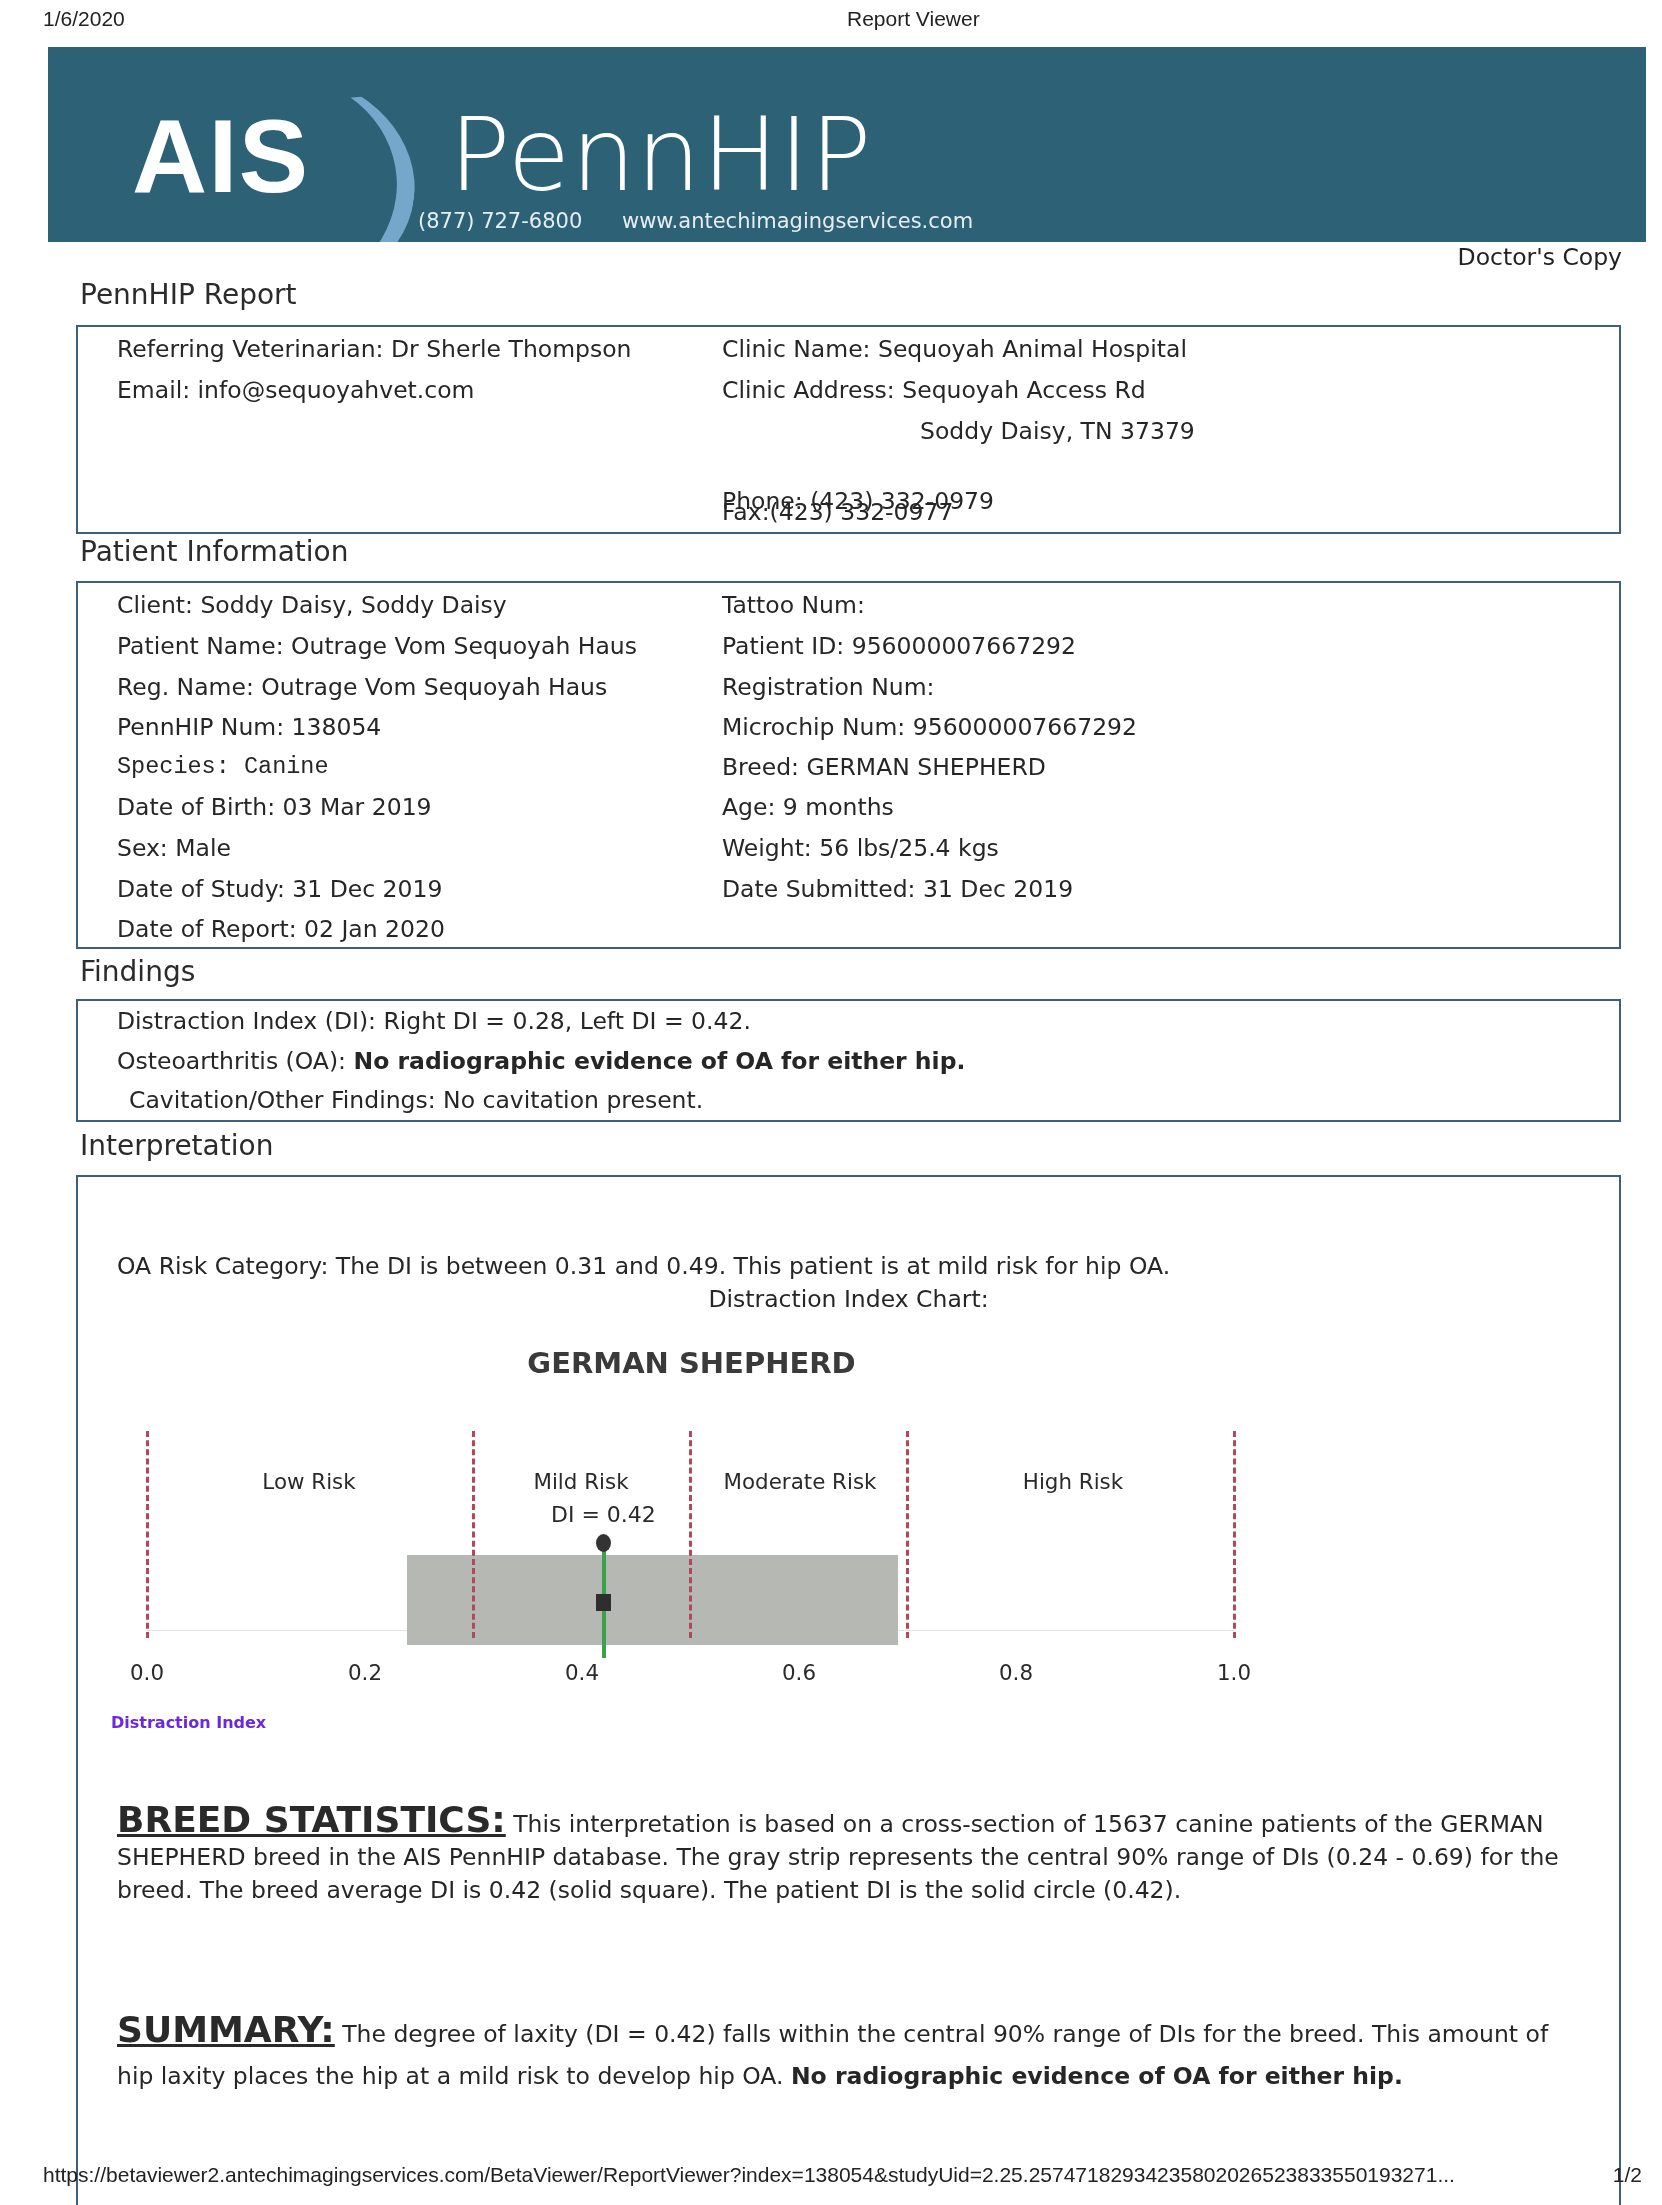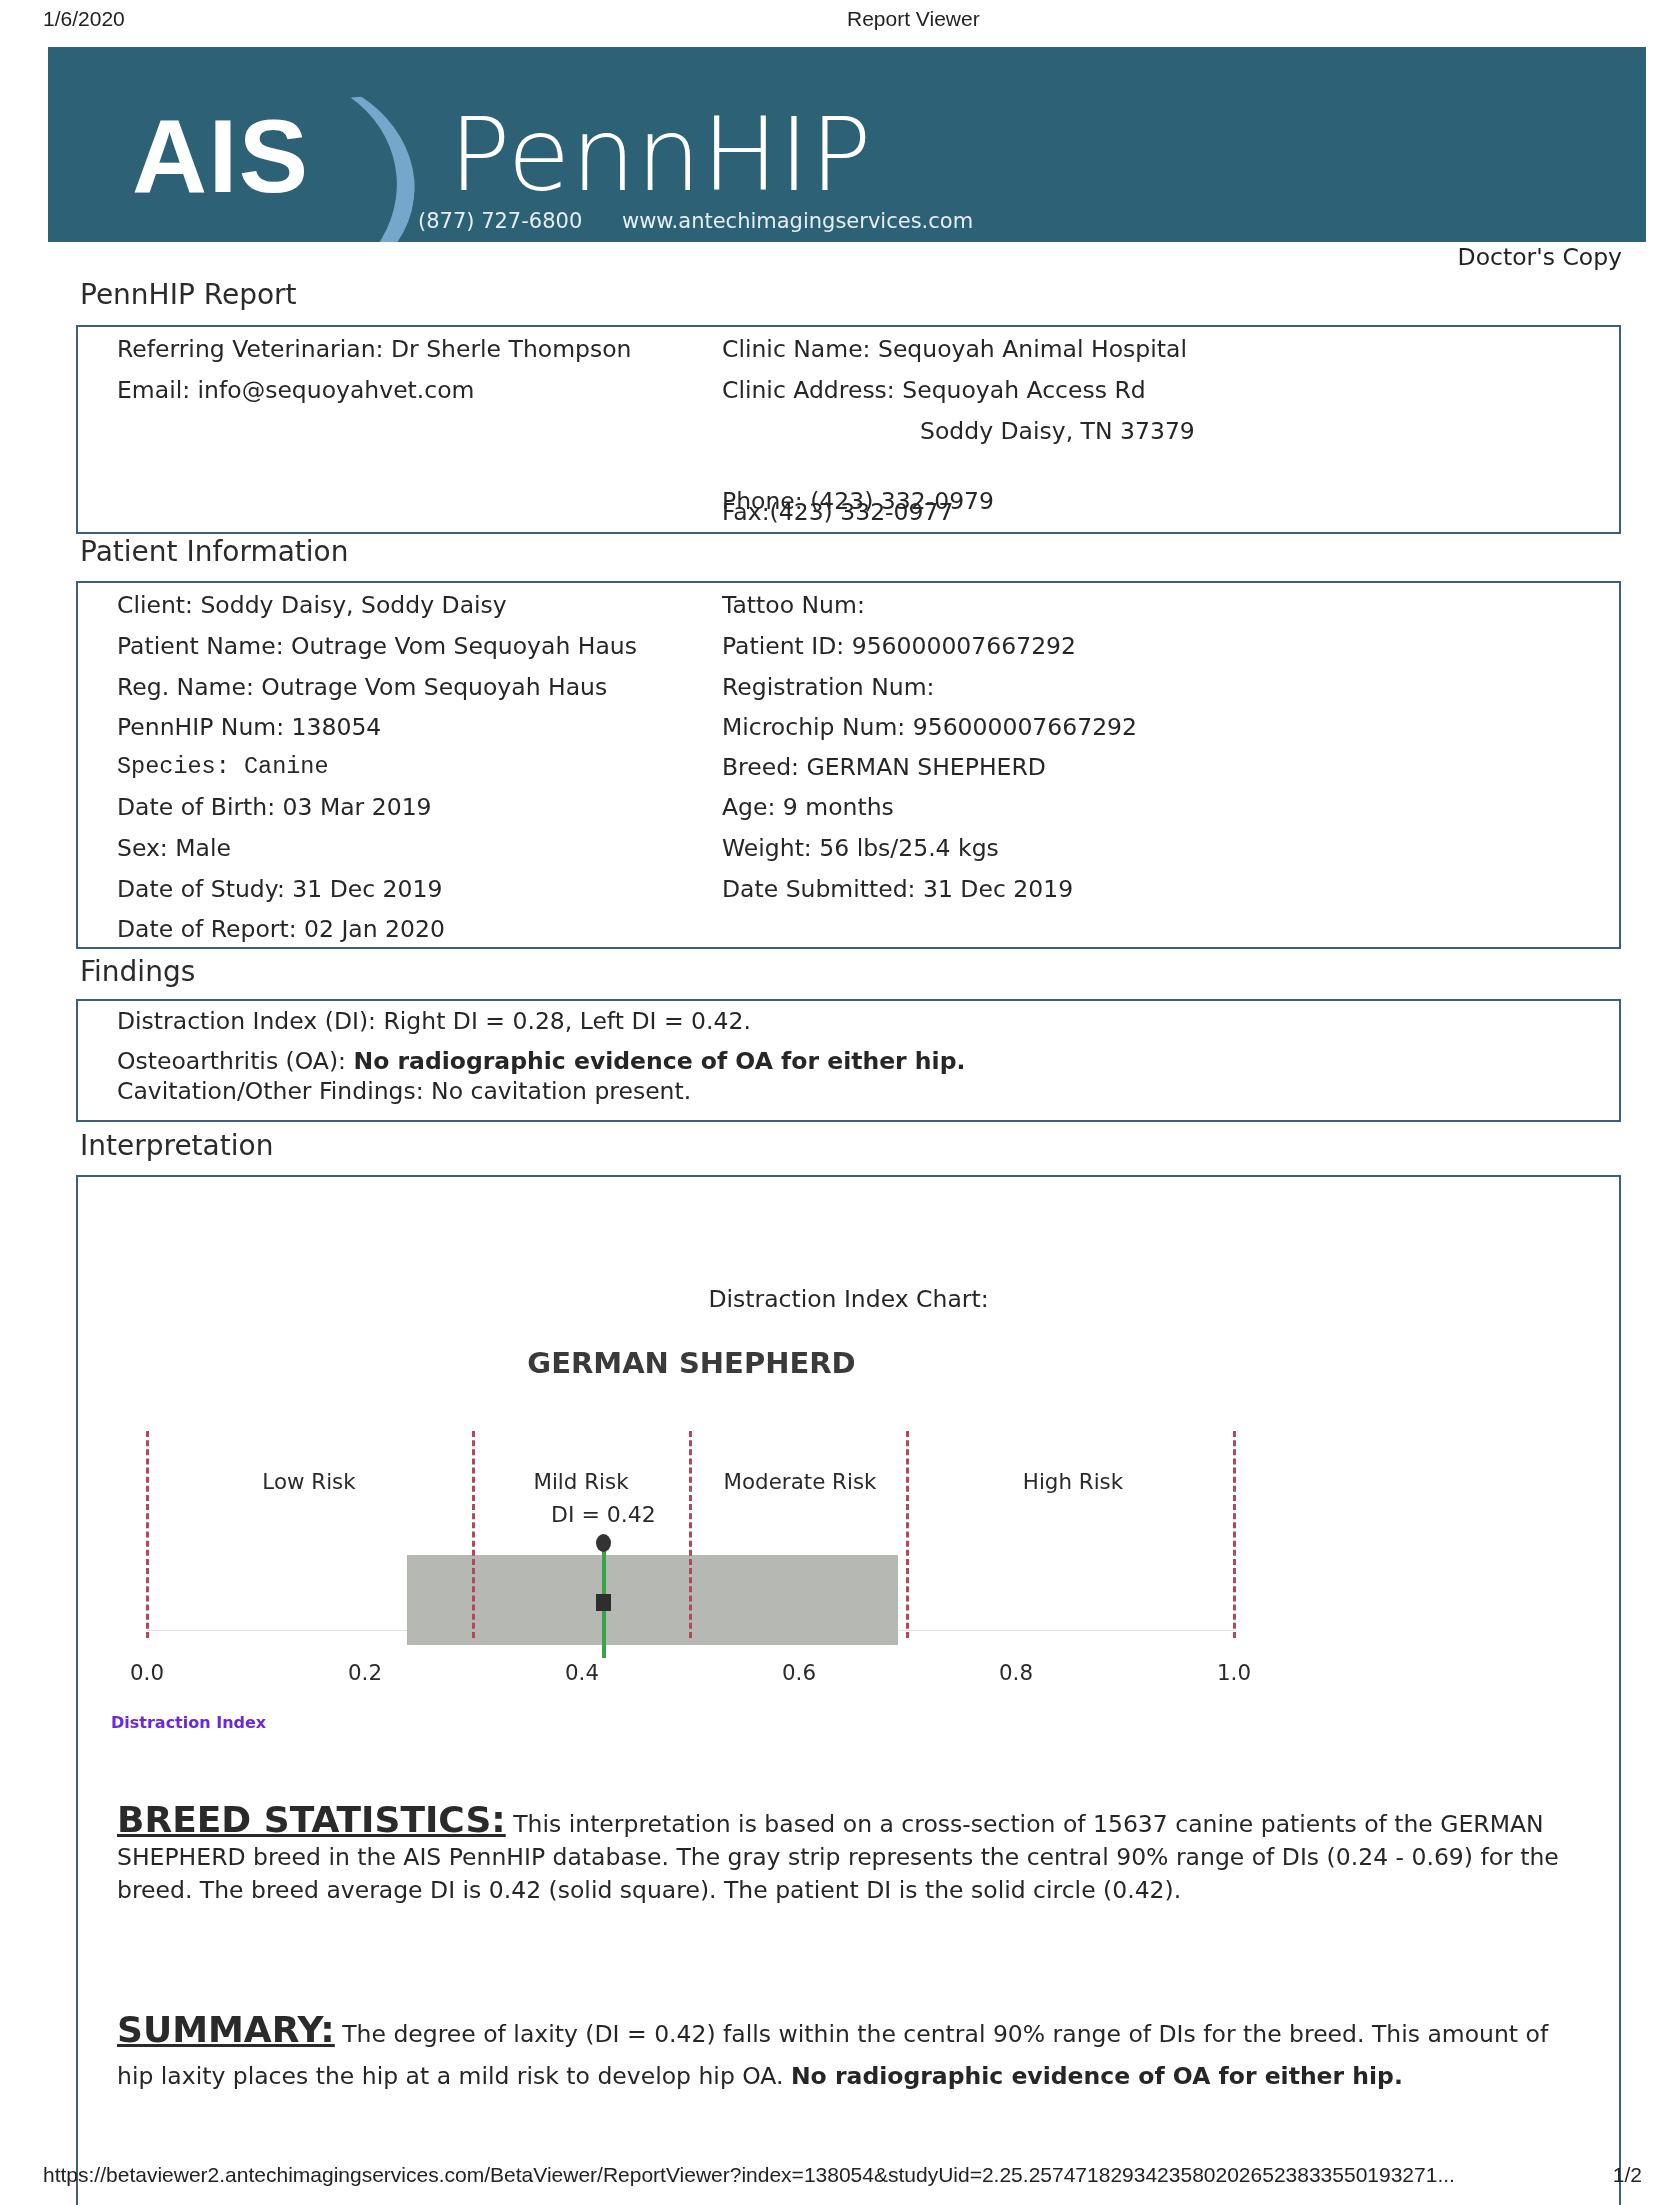--- a/index.html
+++ b/index.html
@@ -86,25 +86,26 @@
   <div class="row col2" style="top:251px;">Weight:  56 lbs/25.4 kgs</div>
   <div class="row col2" style="top:292px;">Date Submitted:  31 Dec 2019</div>
 </div>
 
 <div class="abs sec-title" style="top:955px;">Findings</div>
 <div class="abs box" style="top:999px;height:123px;">
   <div class="row col1" style="top:5.5px;">Distraction Index (DI): Right DI = 0.28, Left DI = 0.42.</div>
   <div class="row col1" style="top:46px;">
     <span>Osteoarthritis (OA): </span><span class="bold">No radiographic evidence of OA for either hip.</span>
   </div>
-  <div class="row col1" style="top:76px;">Cavitation/Other Findings: No cavitation present.</div>
+  <div class="row col1" style="top:85px;margin-left:12px;">Cavitation/Other Findings: No cavitation present.</div>
 </div>
 
 <div class="abs sec-title" style="top:1129px;">Interpretation</div>
 <div class="abs box" style="top:1175px;height:1050px;">
+  <div class="para" style="top:73px;">OA Risk Category: The DI is between 0.31 and 0.49. This patient is at mild risk for hip OA.</div>
   <div class="para" style="top:106px;text-align:center;">Distraction Index Chart:</div>
 
   <div class="para" style="top:626px;line-height:33px;">
     <span class="stat-head">BREED STATISTICS:</span><span> This interpretation is based on a cross-section of 15637 canine patients of the GERMAN SHEPHERD breed in the AIS PennHIP database. The gray strip represents the central 90% range of DIs (0.24 - 0.69) for the breed. The breed average DI is 0.42 (solid square). The patient DI is the solid circle (0.42).</span>
   </div>
 
   <div class="para" style="top:832px;line-height:42px;">
     <span class="stat-head">SUMMARY:</span><span> The degree of laxity (DI = 0.42) falls within the central 90% range of DIs for the breed. This amount of hip laxity places the hip at a mild risk to develop hip OA. </span><span class="bold">No radiographic evidence of OA for either hip.</span>
   </div>
 </div>

